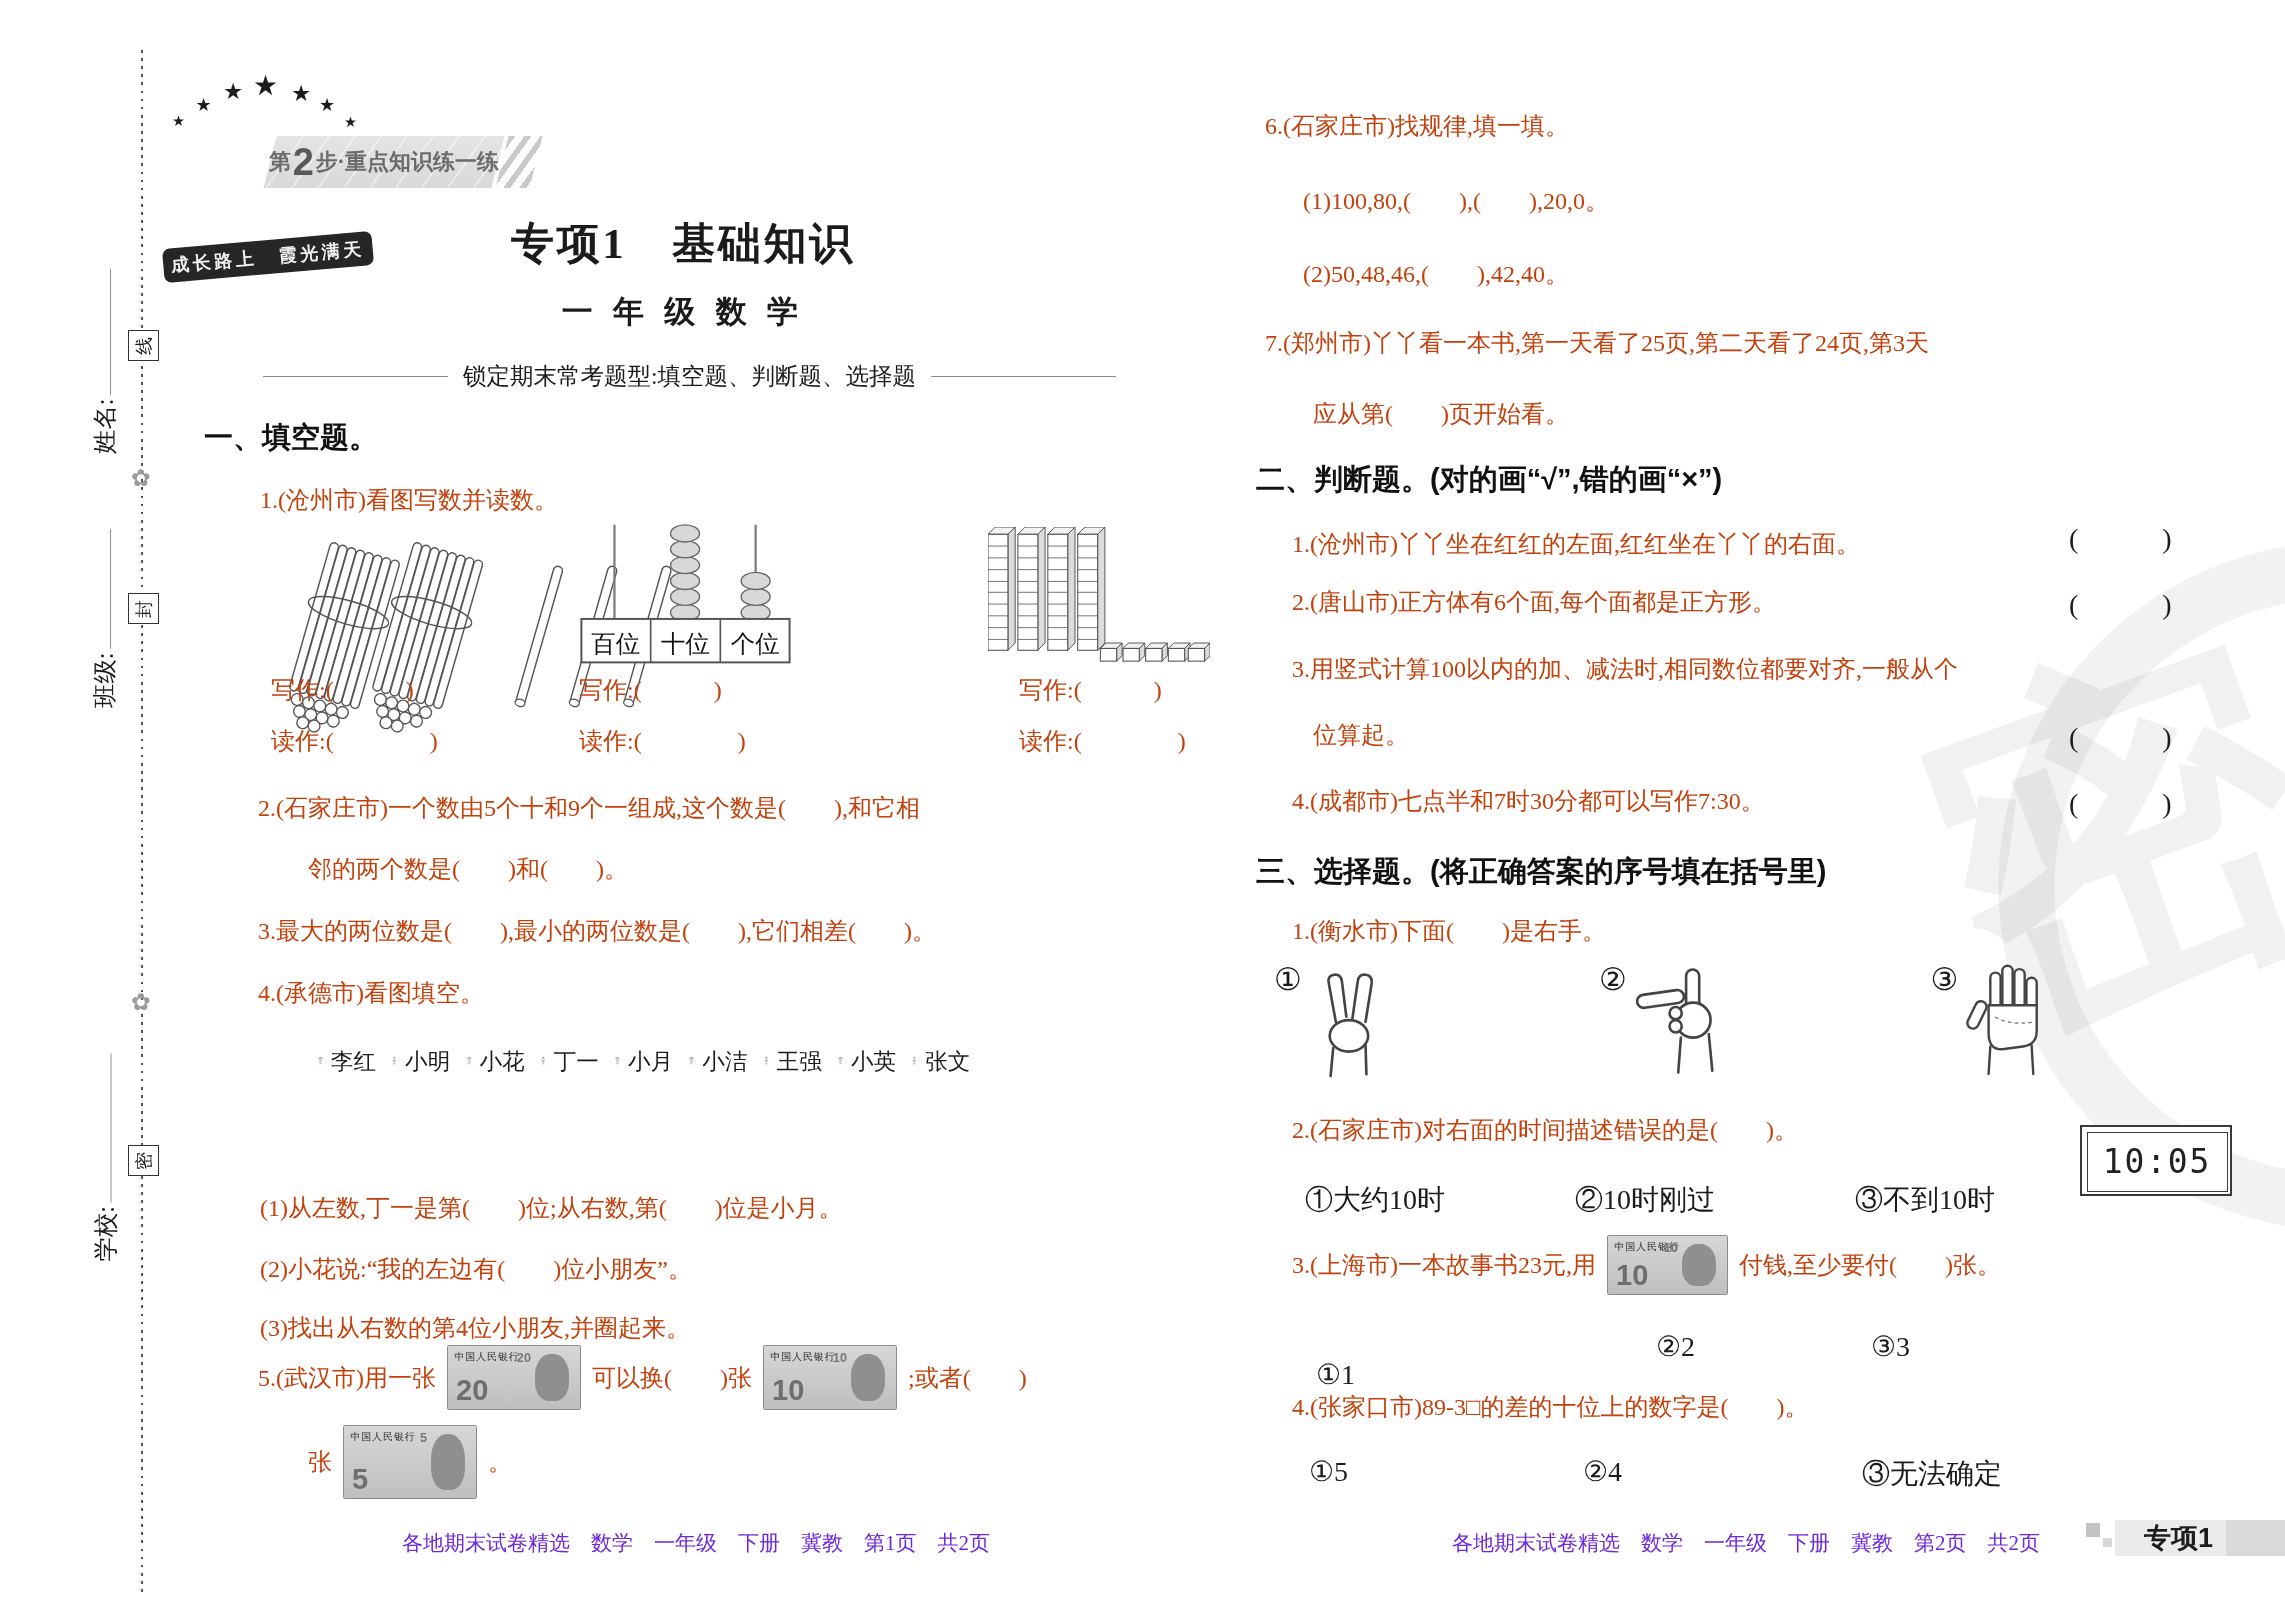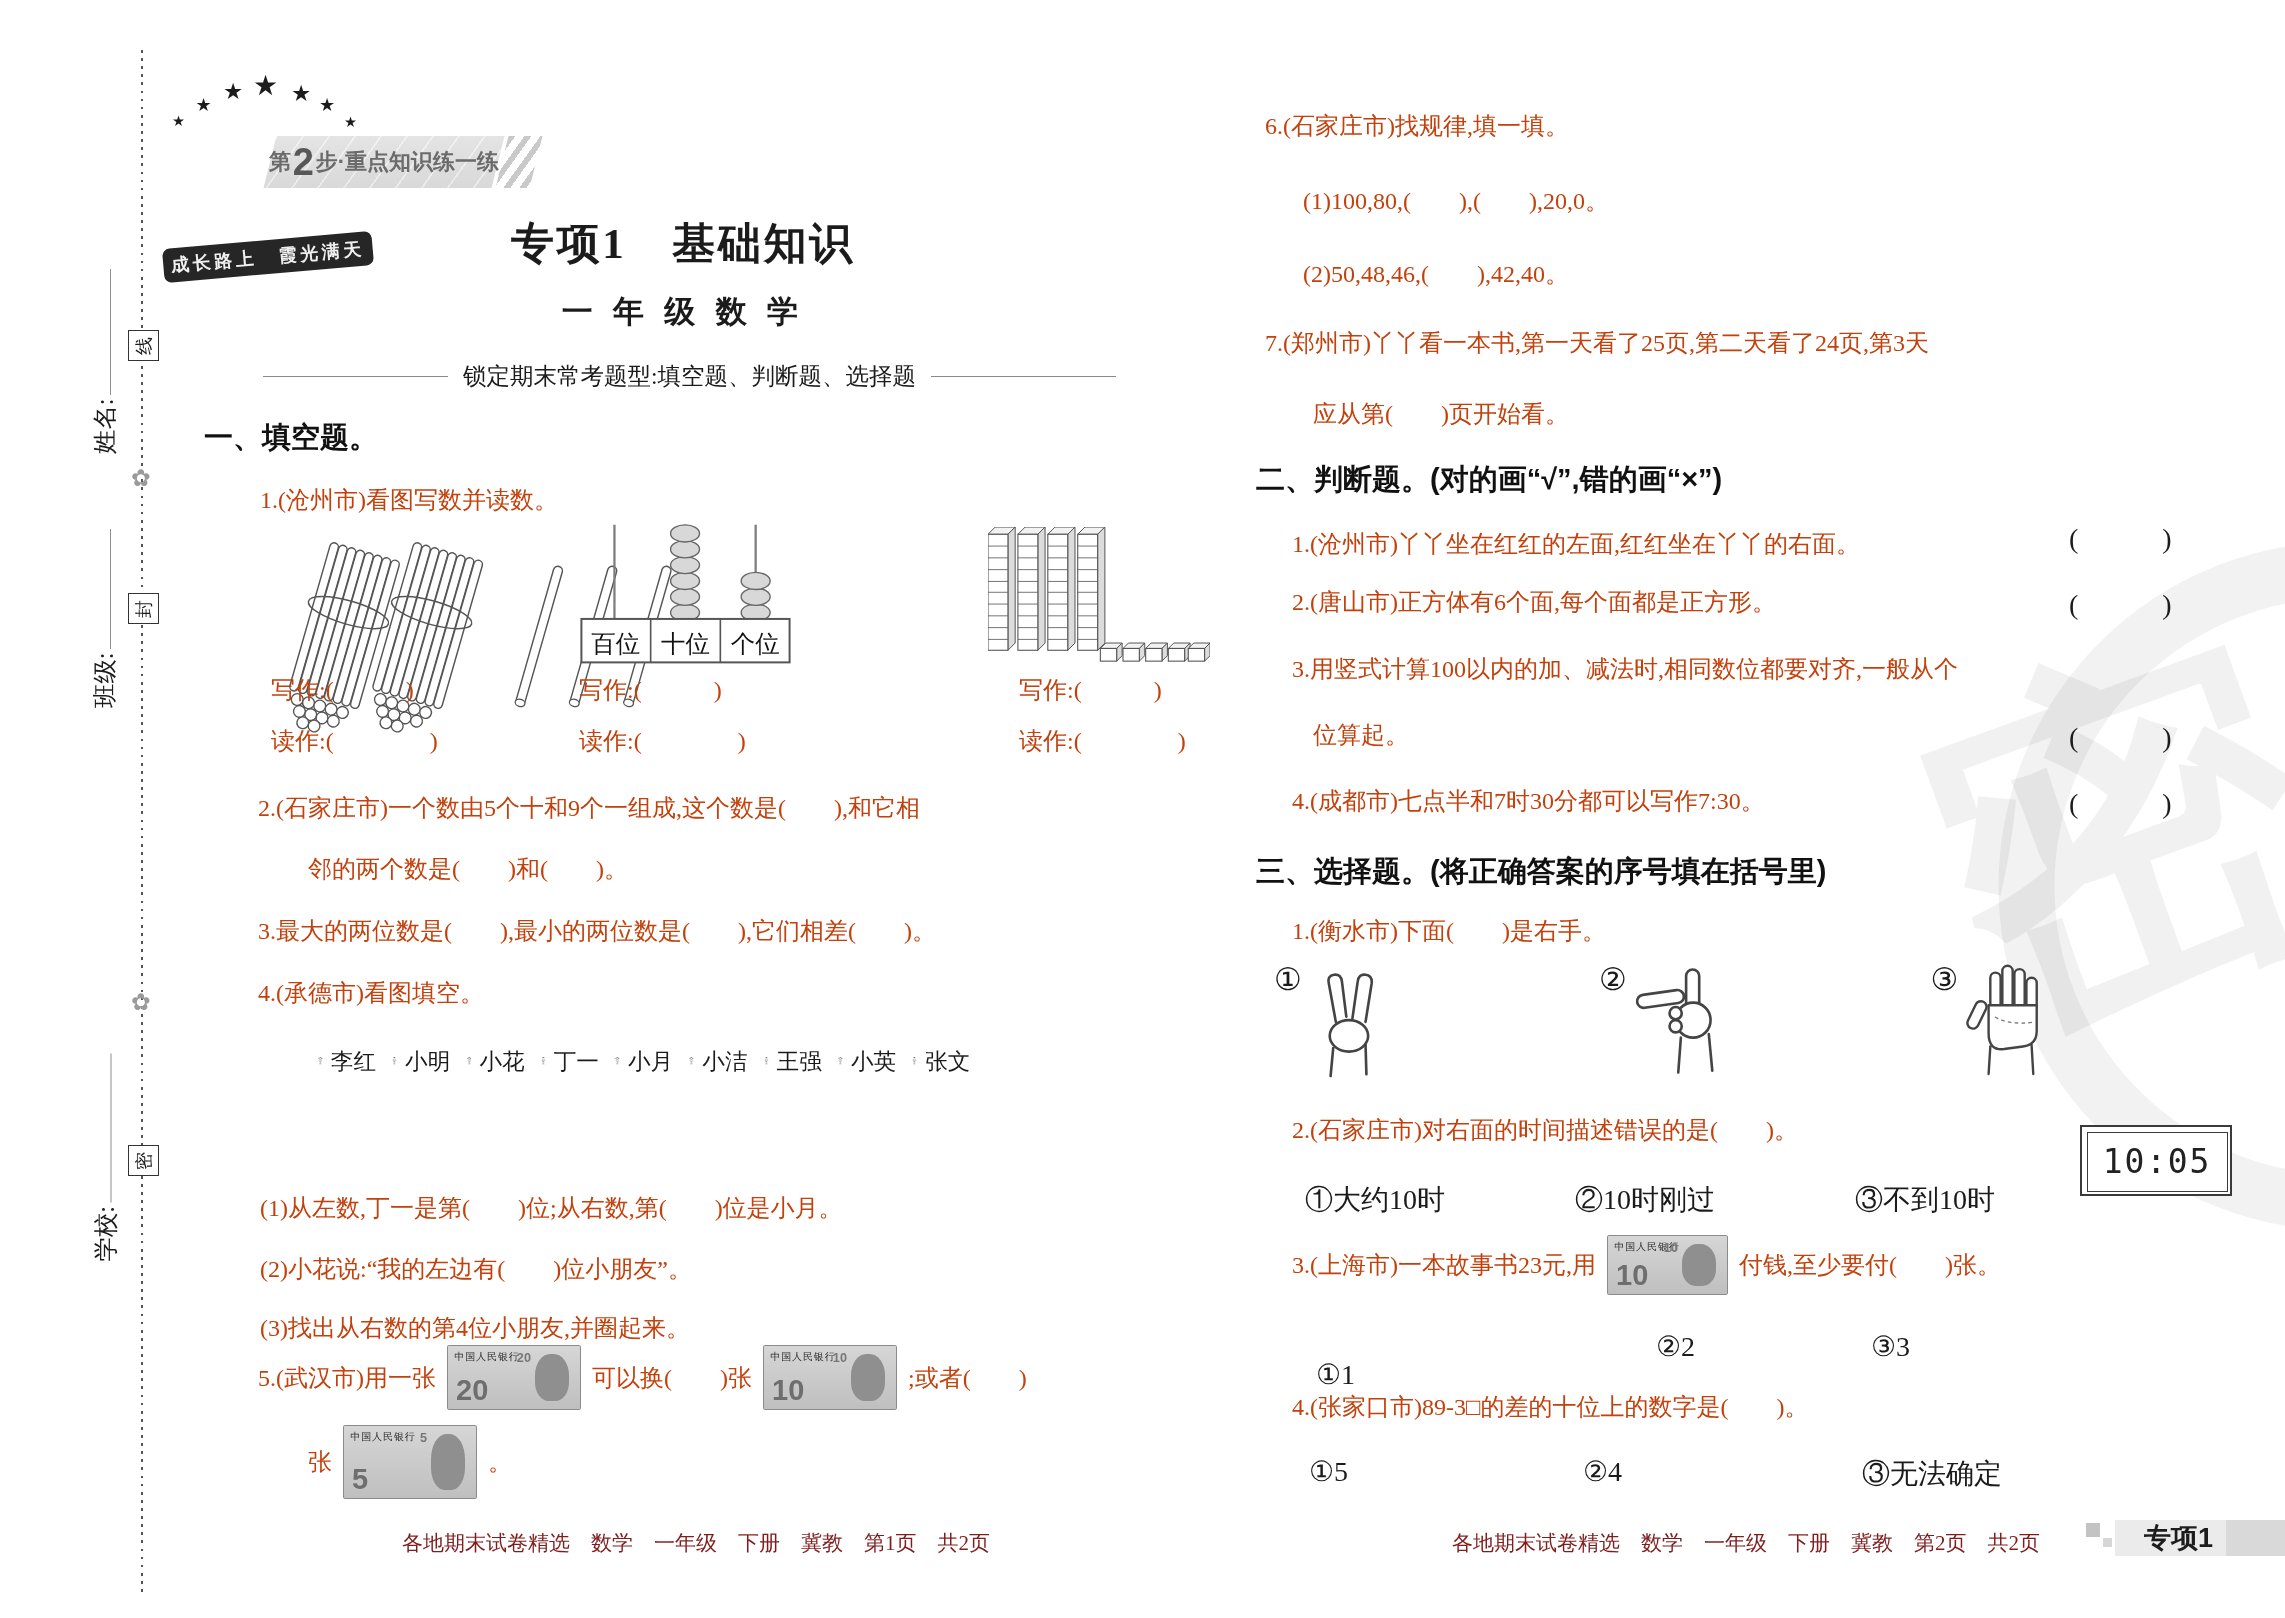--- a/index.html
+++ b/index.html
@@ -73,21 +73,21 @@
   
   .clock{left:2080px;top:1125px;width:152px;height:71px;border:2.3px solid #3a3a3a;background:#fff;
      padding:4.5px;box-sizing:border-box;}
   .clock .face{width:100%;height:100%;border:1.8px solid #3a3a3a;display:flex;align-items:center;
      justify-content:center;font-family:"DejaVu Sans Mono",monospace;font-size:33px;letter-spacing:1.8px;
      color:#222;}
   
   .paren{font-size:28px;white-space:pre;}
   .opt{font-size:28px;white-space:pre;}
   
-  .footer{font-size:21px;text-align:center;white-space:pre;color:#7f1d1d;}
+  .footer{font-size:21px;text-align:center;white-space:pre;color:#6d28d9;}
   .tab-band{left:2115px;top:1520px;width:171px;height:36px;background:#ebebeb;display:flex;align-items:center;}
   .tab-band .dark{position:absolute;right:0;top:0;width:60px;height:100%;background:#d9d9d9;}
   .tab-label{font-family:"Liberation Sans",sans-serif;font-weight:700;font-size:27px;color:#1d1d1d;
      margin-left:29px;white-space:pre;z-index:1;}
   .sq1{left:2086px;top:1523px;width:13.6px;height:13.6px;background:#c3c3c3;}
   .sq2{left:2103px;top:1538px;width:9px;height:9px;background:#d7d7d7;}
   .hand-item{display:flex;align-items:flex-start;gap:5.4px;}
   .hand-num{font-size:31px;line-height:1;}
 </style>
 </head>

